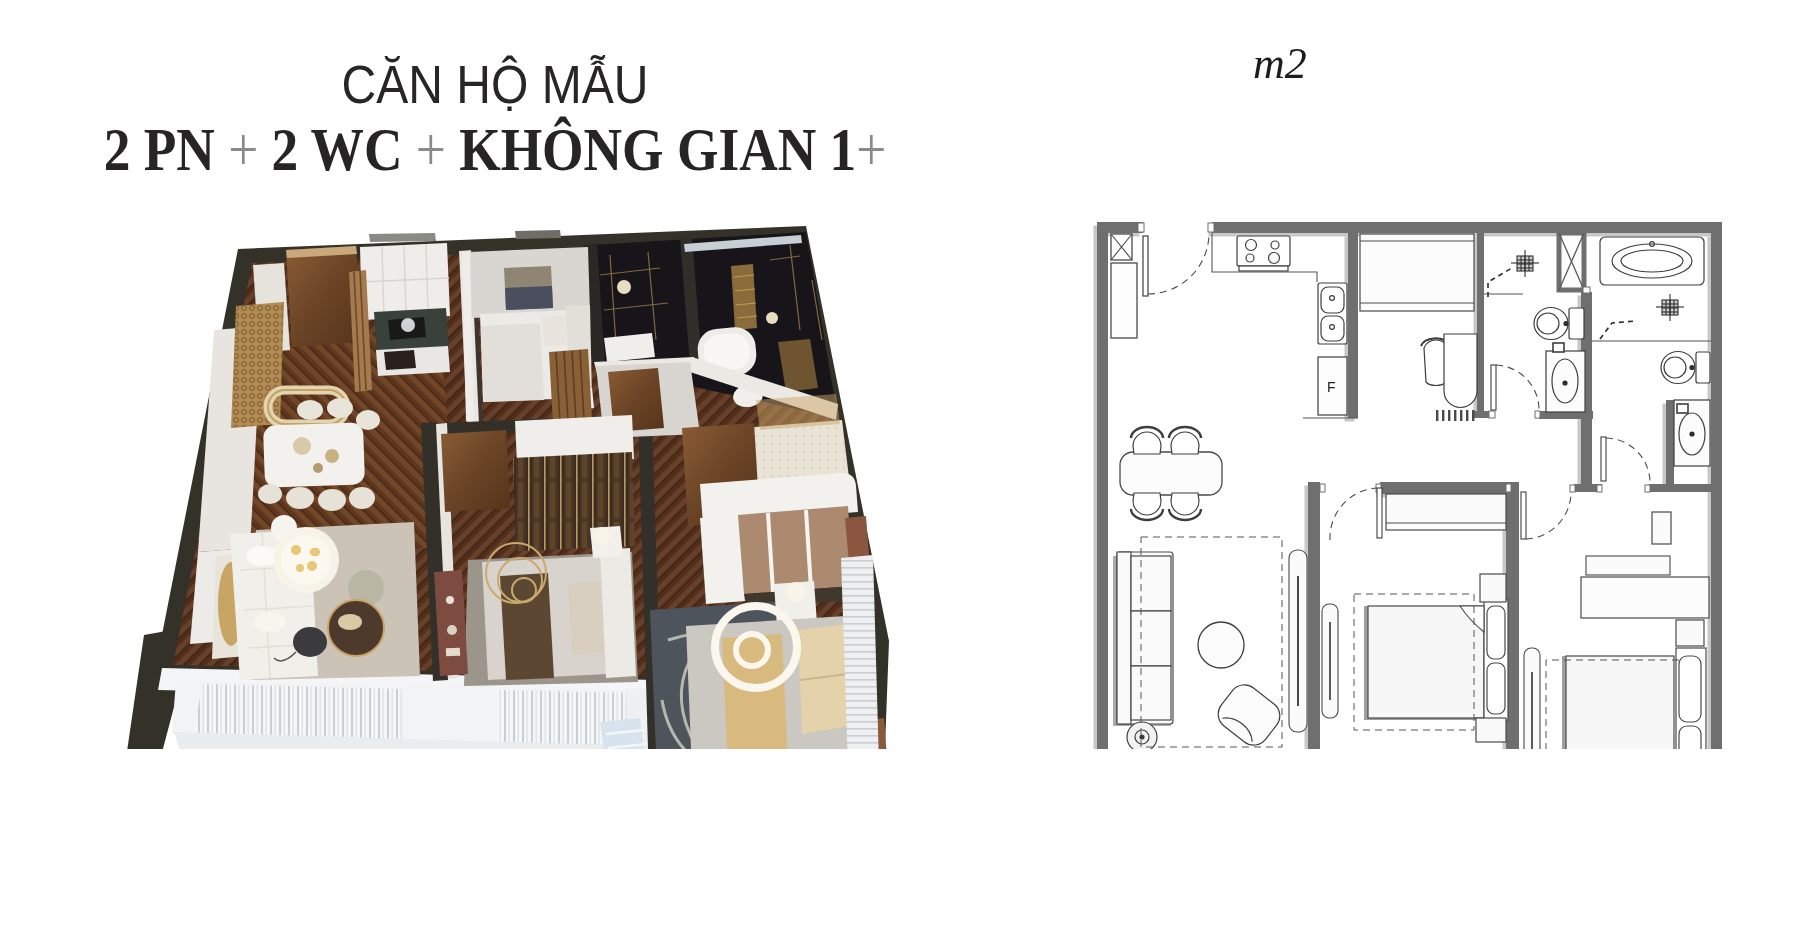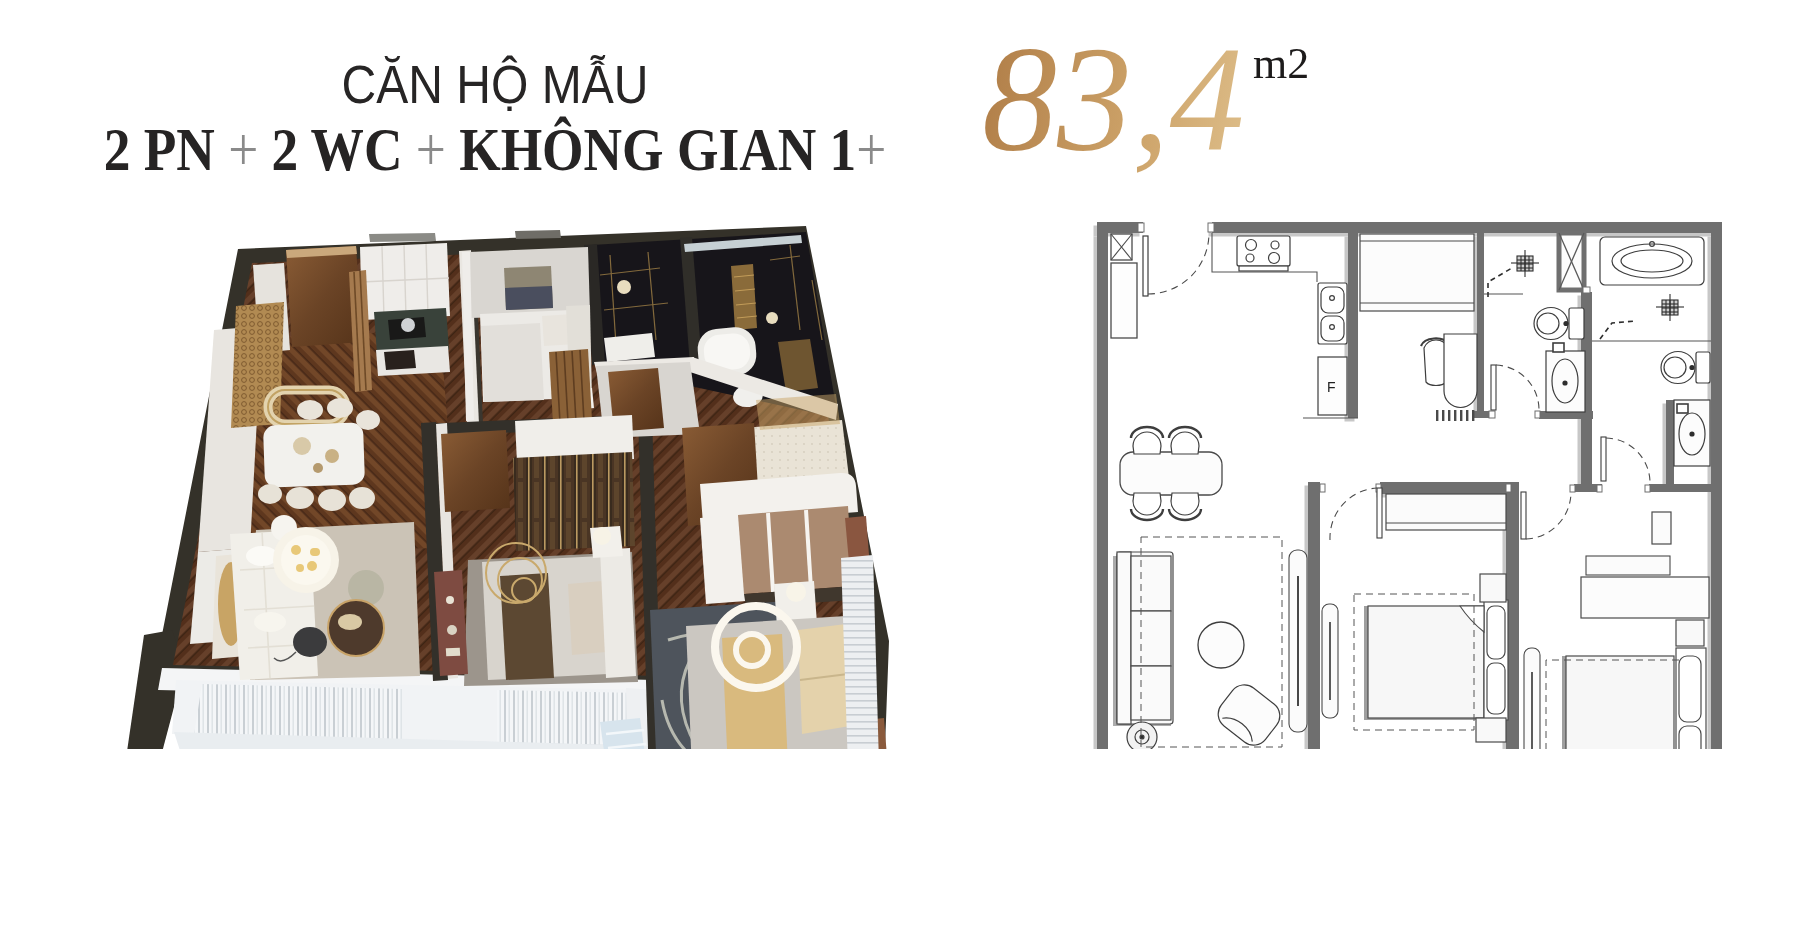--- a/index.html
+++ b/index.html
@@ -1,32 +1,31 @@
 <!DOCTYPE html>
 <html><head>
 <meta charset="utf-8">
 <style>
   html,body{margin:0;padding:0;background:#ffffff;}
   #page{position:relative;width:1794px;height:749px;background:#ffffff;overflow:hidden;font-family:"Liberation Sans",sans-serif;}
   .t1{position:absolute;left:5px;top:53px;width:980px;text-align:center;font-family:"Liberation Sans",sans-serif;font-size:54px;letter-spacing:0px;color:#272525;transform:scaleX(0.89);}
   .t2{position:absolute;left:0px;top:114px;width:990px;text-align:center;font-family:"Liberation Serif",serif;font-weight:bold;font-size:62px;color:#262424;transform:scaleX(0.86);}
   .t2 .plus{color:#8a8a8a;font-weight:normal;}
   .area{position:absolute;left:982px;top:13px;width:320px;font-family:"Liberation Serif",serif;font-style:italic;font-size:150px;letter-spacing:0px;background:linear-gradient(100deg,#b2804a 5%,#cda369 50%,#e3c795 95%);-webkit-background-clip:text;background-clip:text;color:transparent;}
-  .m2{position:absolute;left:1253px;top:38px;font-family:"Liberation Serif",serif;font-size:44px;color:#1d1b1b;}
+  .m2{position:absolute;left:1253px;top:38px;font-family:"Liberation Serif",serif;font-size:44px;color:#1d1b1b;font-style:italic;}
   svg{position:absolute;display:block;}
 </style>
 </head>
 <body>
 <div id="page">
 
   <div class="t1">CĂN HỘ MẪU</div>
 
   <div class="t2">2 PN <span class="plus">+</span> 2 WC <span class="plus">+</span> KHÔNG GIAN 1<span class="plus">+</span></div>
 
-  <div class="area">83,4</div>
 
   <div class="m2">m2</div>
 
   <svg id="iso" style="left:60px;top:210px;width:940px;height:740px" viewBox="60 210 940 740">
     <defs>
       <pattern id="wood" width="11" height="11" patternUnits="userSpaceOnUse" patternTransform="rotate(45)">
         <rect width="11" height="11" fill="#532f1b"></rect>
         <rect width="5.5" height="11" fill="#66402a"></rect>
         <rect x="5.5" width="1.4" height="11" fill="#3a2212"></rect>
       </pattern>

